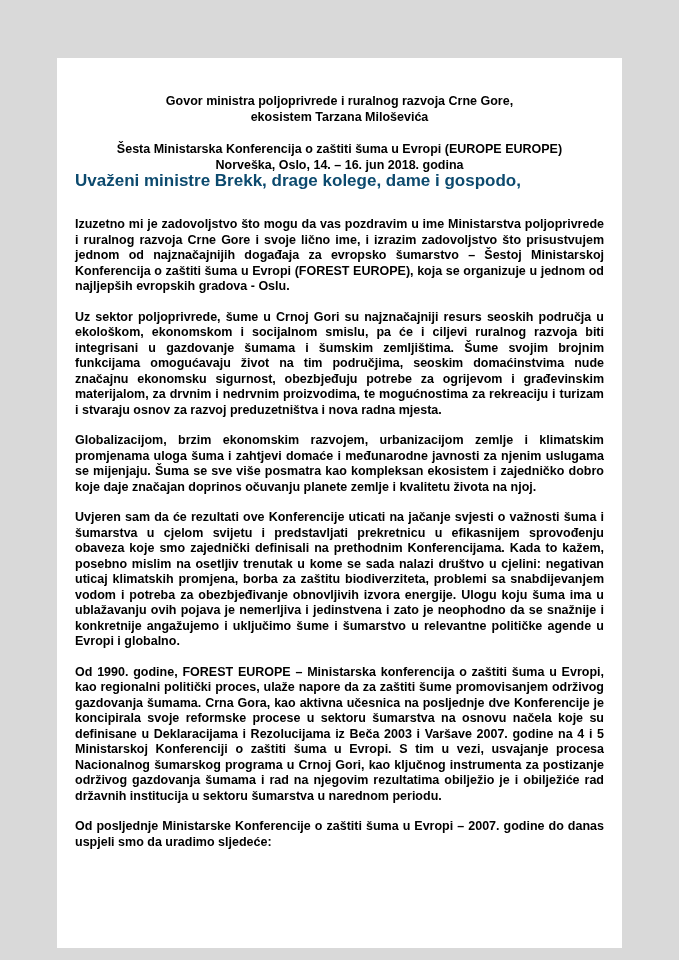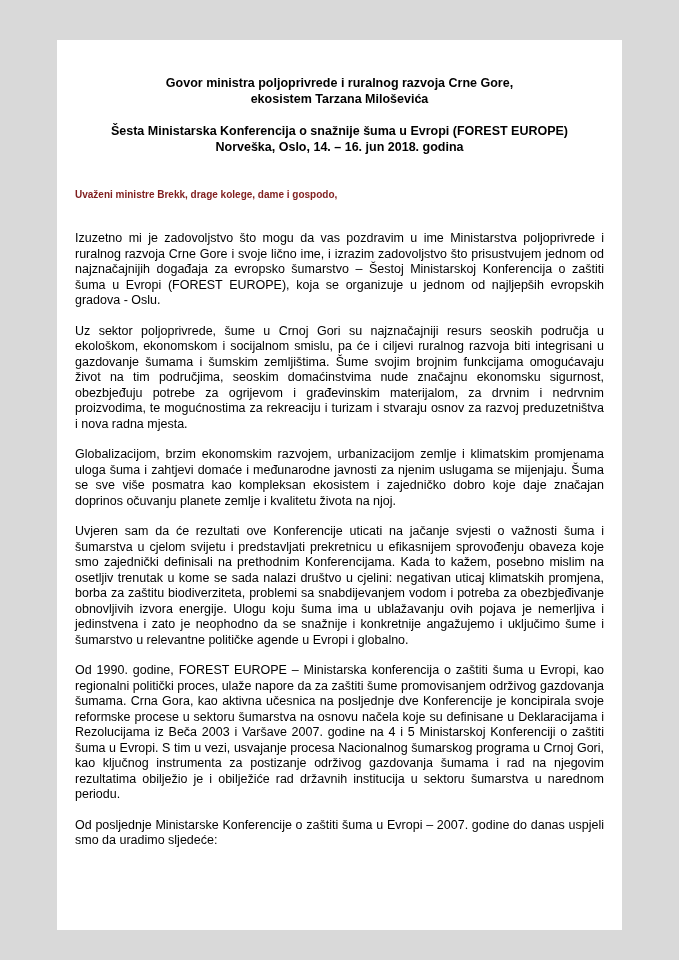--- a/index.html
+++ b/index.html
@@ -10,74 +10,74 @@
     width: 679px;
     height: 960px;
     background: #d9d9d9;
     font-family: "Liberation Sans", "DejaVu Sans", sans-serif;
     overflow: hidden;
   }
   .canvas {
     width: 679px;
     height: 680px;
     box-sizing: border-box;
-    padding: 40px 57px 12px 57px;
+    padding: 58px 57px 12px 57px;
   }
   .page {
     width: 565px;
     height: 890px;
     background: #ffffff;
     box-sizing: border-box;
     padding: 35px 18px 20px 18px;
     overflow: hidden;
   }
   .title-block {
     text-align: center;
     font-weight: bold;
     font-size: 12.5px;
     line-height: 16px;
     color: #000000;
   }
   .title-block.second {
     margin-top: 16px;
   }
   .salutation {
-    margin-top: 32px;
     font-weight: bold;
-    font-size: 10px;
+    font-size: 17px;
     line-height: 16px;
-    color: #7f1d1d;
+    color: #0c4a6e;
   }
   .body-text {
     margin-top: 28px;
   }
   .para {
     font-size: 12.5px;
     line-height: 15.5px;
     color: #000000;
     text-align: justify;
     margin: 0 0 15px 0;
+    font-weight: bold;
   }
   .para:last-child {
     margin-bottom: 12px;
   }
 </style>
 </head>
 <body>
 
 <div class="canvas">
   <div class="page">
 
     <div class="title-block">
       <div>Govor ministra poljoprivrede i ruralnog razvoja Crne Gore,</div>
       <div>ekosistem Tarzana Miloševića</div>
     </div>
 
     <div class="title-block second">
-      <div>Šesta Ministarska Konferencija o snažnije šuma u Evropi (FOREST EUROPE)</div>
+      <div>Šesta Ministarska Konferencija o zaštiti šuma u Evropi (EUROPE EUROPE)</div>
       <div>Norveška, Oslo, 14. – 16. jun 2018. godina</div>
     </div>
 
     <div class="salutation">Uvaženi ministre Brekk, drage kolege, dame i gospodo,</div>
 
     <div class="body-text">
       <p class="para">Izuzetno mi je zadovoljstvo što mogu da vas pozdravim u ime Ministarstva poljoprivrede i ruralnog razvoja Crne Gore i svoje lično ime, i izrazim zadovoljstvo što prisustvujem jednom od najznačajnijih događaja za evropsko šumarstvo – Šestoj Ministarskoj Konferencija o zaštiti šuma u Evropi (FOREST EUROPE), koja se organizuje u jednom od najljepših evropskih gradova - Oslu.</p>
       <p class="para">Uz sektor poljoprivrede, šume u Crnoj Gori su najznačajniji resurs seoskih područja u ekološkom, ekonomskom i socijalnom smislu, pa će i ciljevi ruralnog razvoja biti integrisani u gazdovanje šumama i šumskim zemljištima. Šume svojim brojnim funkcijama omogućavaju život na tim područjima, seoskim domaćinstvima nude značajnu ekonomsku sigurnost, obezbjeđuju potrebe za ogrijevom i građevinskim materijalom, za drvnim i nedrvnim proizvodima, te mogućnostima za rekreaciju i turizam i stvaraju osnov za razvoj preduzetništva i nova radna mjesta.</p>
       <p class="para">Globalizacijom, brzim ekonomskim razvojem, urbanizacijom zemlje i klimatskim promjenama uloga šuma i zahtjevi domaće i međunarodne javnosti za njenim uslugama se mijenjaju. Šuma se sve više posmatra kao kompleksan ekosistem i zajedničko dobro koje daje značajan doprinos očuvanju planete zemlje i kvalitetu života na njoj.</p>
       <p class="para">Uvjeren sam da će rezultati ove Konferencije uticati na jačanje svjesti o važnosti šuma i šumarstva u cjelom svijetu i predstavljati prekretnicu u efikasnijem sprovođenju obaveza koje smo zajednički definisali na prethodnim Konferencijama. Kada to kažem, posebno mislim na osetljiv trenutak u kome se sada nalazi društvo u cjelini: negativan uticaj klimatskih promjena, borba za zaštitu biodiverziteta, problemi sa snabdijevanjem vodom i potreba za obezbjeđivanje obnovljivih izvora energije. Ulogu koju šuma ima u ublažavanju ovih pojava je nemerljiva i jedinstvena i zato je neophodno da se snažnije i konkretnije angažujemo i uključimo šume i šumarstvo u relevantne političke agende u Evropi i globalno.</p>

